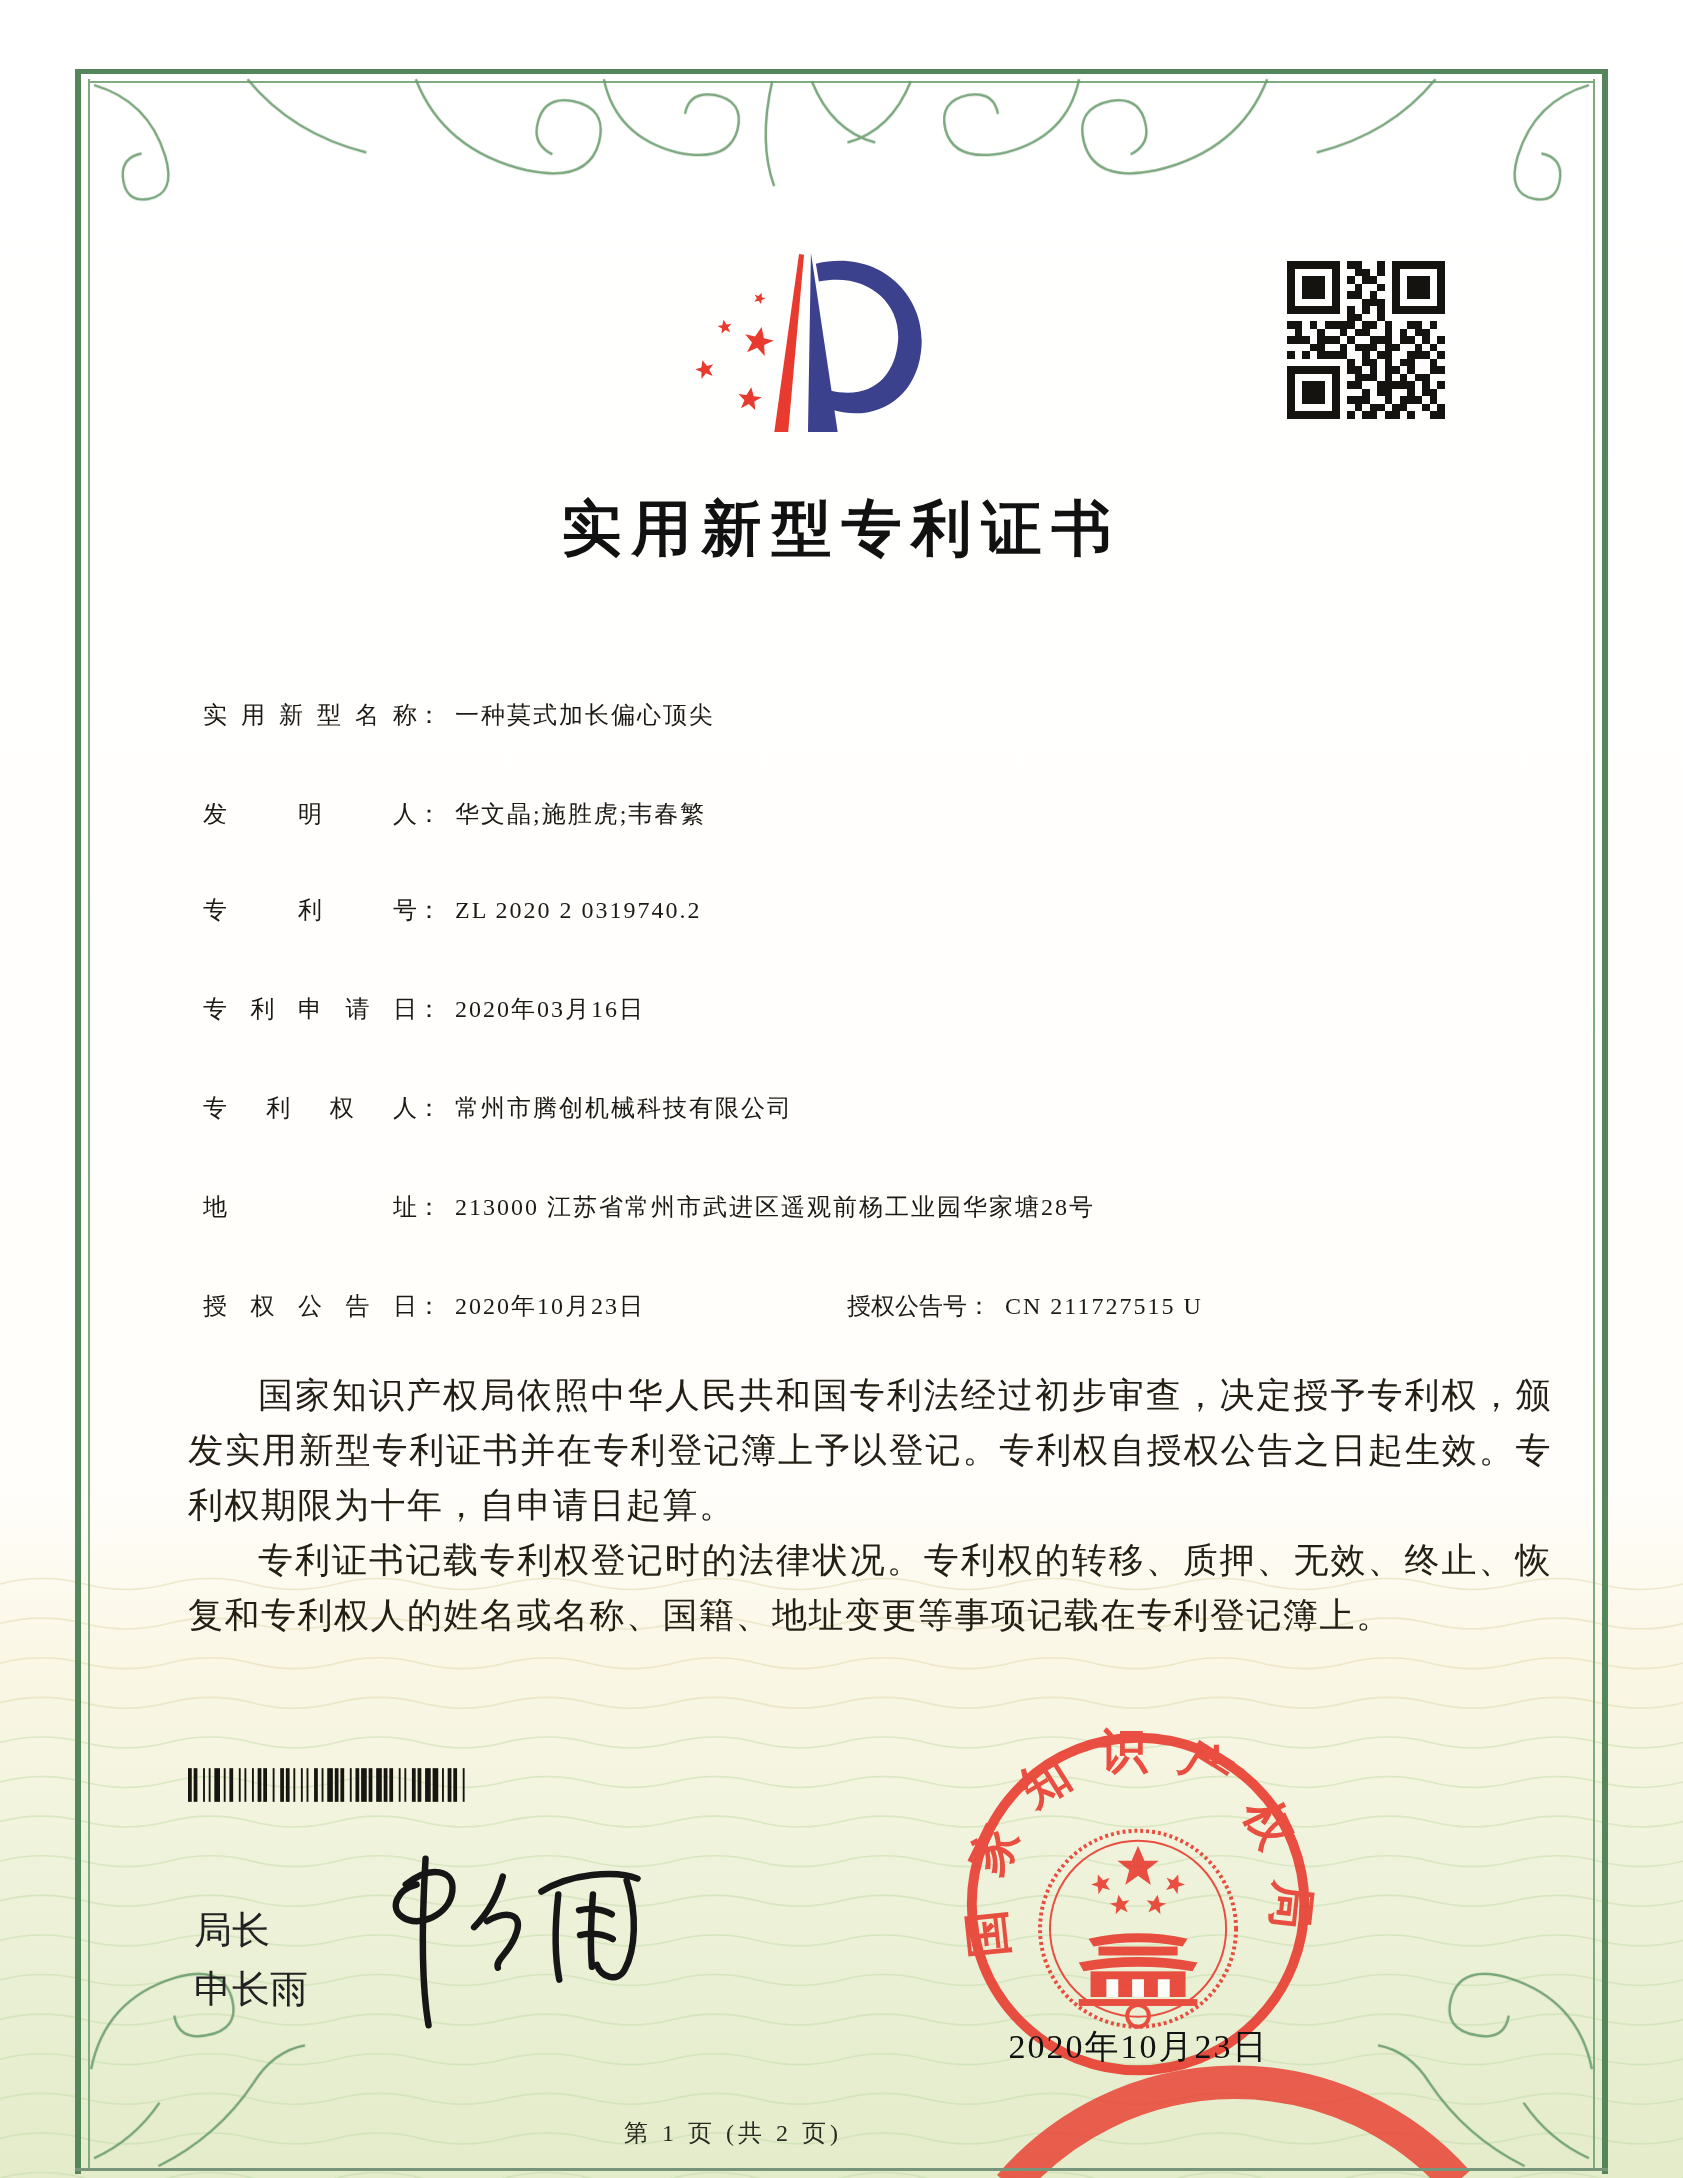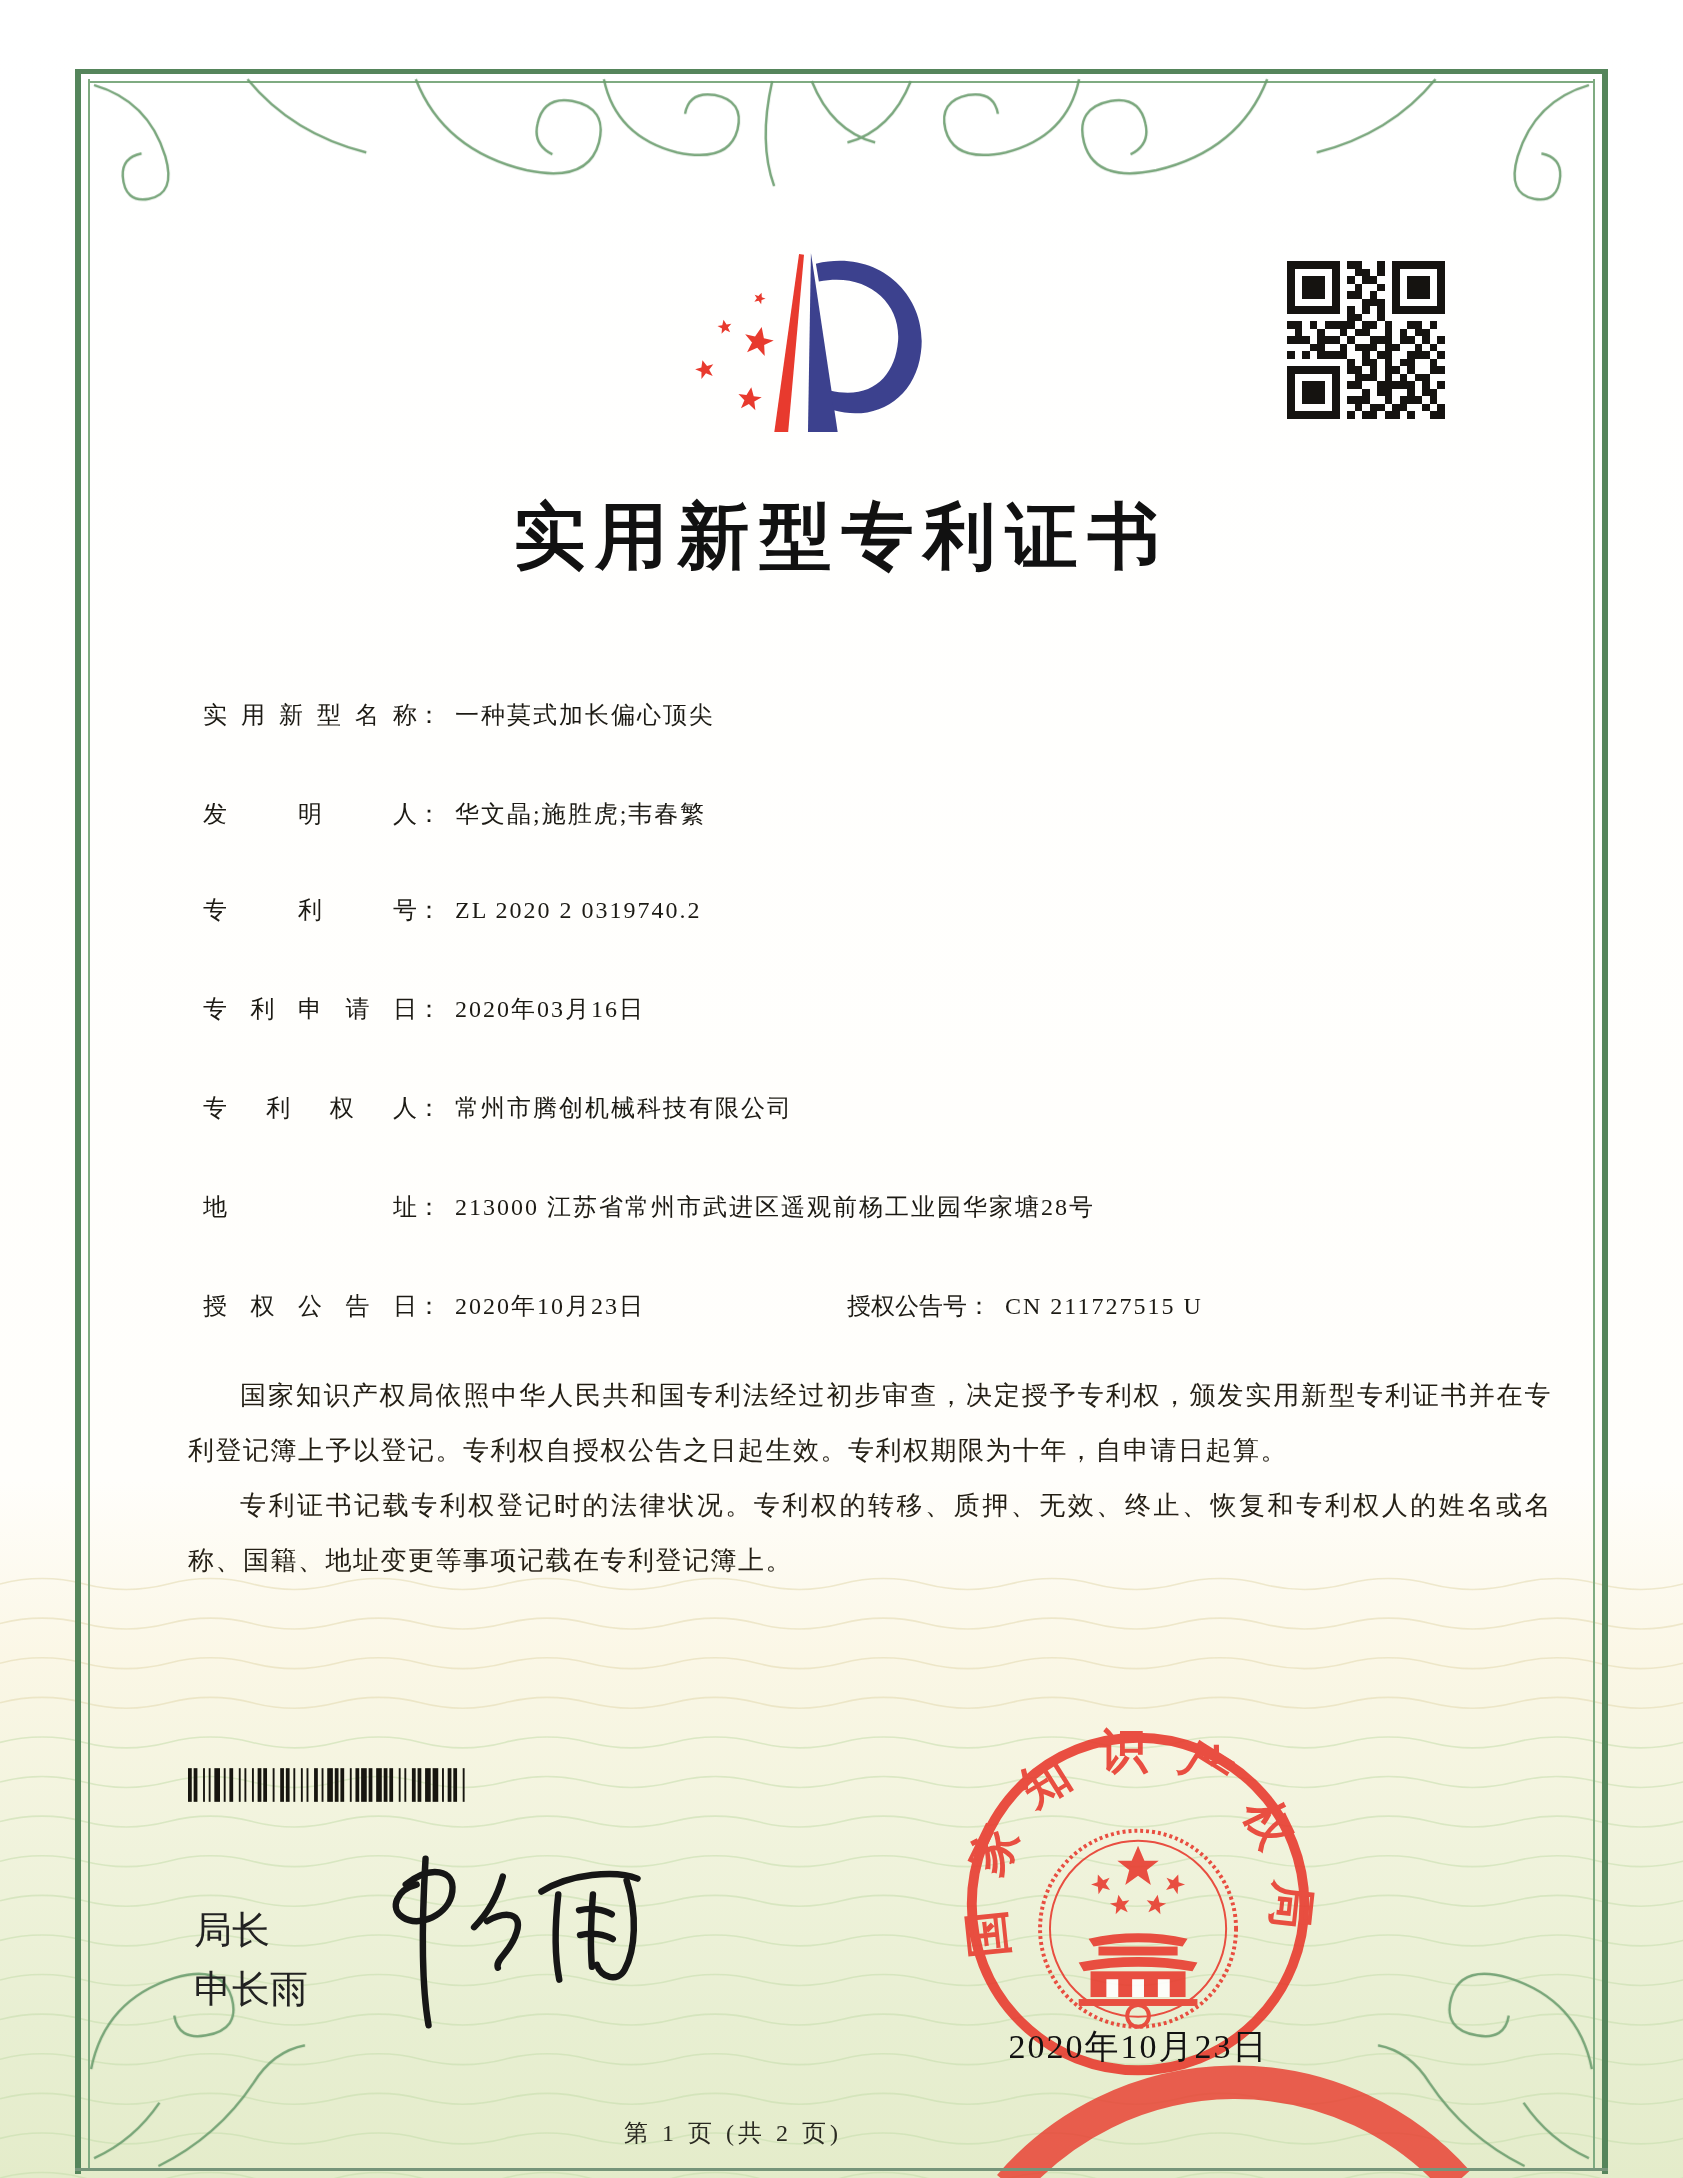--- a/index.html
+++ b/index.html
@@ -8,31 +8,31 @@
     background:linear-gradient(180deg,#ffffff 0%,#fffefb 68%,#fbf7e6 76%,#f0f3dc 85%,#e8efd2 93%,#e4ecca 100%);
     font-family:"Liberation Serif","DejaVu Serif",serif;color:#1d1d1d;
   }
   .abs{position:absolute;}
   svg{display:block;}
   
   .b-line{position:absolute;background:#55855b;}
   .b-thin{position:absolute;background:#7fab81;}
   
   .certno{left:156px;top:263px;font-size:37px;letter-spacing:5px;color:#2a2a20;}
-  .title{left:0;top:489px;width:1683px;text-align:center;font-size:72px;font-weight:bold;
+  .title{left:0;top:489px;width:1683px;text-align:center;font-size:60px;font-weight:bold;
          letter-spacing:10px;color:#111;}
   
   .frow{left:203px;font-size:24px;white-space:nowrap;color:#1c1a14;}
   .flabel{display:inline-block;width:214px;text-align:justify;text-align-last:justify;vertical-align:top;}
   .fcolon{display:inline-block;}
   .fvalue{display:inline-block;margin-left:14px;letter-spacing:2px;}
   .grant2{position:absolute;left:644px;top:0;white-space:nowrap;}
   .glabel{display:inline-block;}
   
-  .bodytext{left:188px;top:1368px;width:1364px;font-size:26px;line-height:55px;
+  .bodytext{left:188px;top:1368px;width:1364px;font-size:35px;line-height:55px;
             text-align:justify;letter-spacing:1.5px;color:#241f15;}
   .bodytext p{margin:0;text-indent:2em;}
   
   .director{left:194px;font-size:38px;font-family:"Liberation Sans","DejaVu Sans",sans-serif;color:#222;margin-top:12px;}
   .seal-date{left:990px;top:2024px;width:297px;text-align:center;font-size:34px;letter-spacing:2px;color:#111;z-index:6;}
   .footer{left:535px;top:2117px;width:396px;text-align:center;font-size:24px;letter-spacing:4px;color:#2a2a22;}
   .layer0{z-index:0;} .layer2{z-index:2;} .layer3{z-index:3;}
 </style>
 </head>
 <body>

